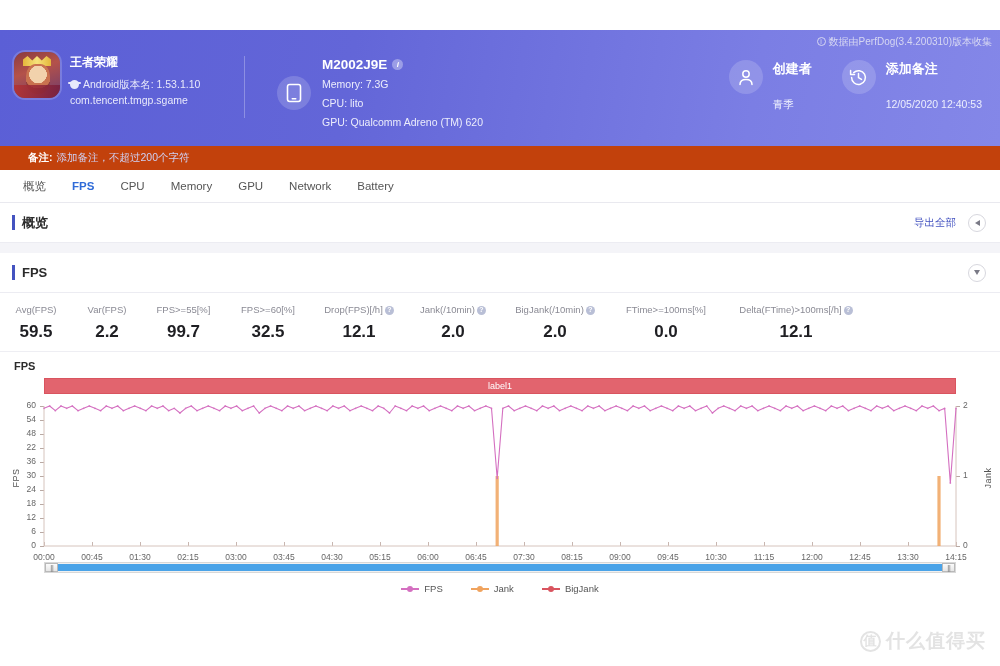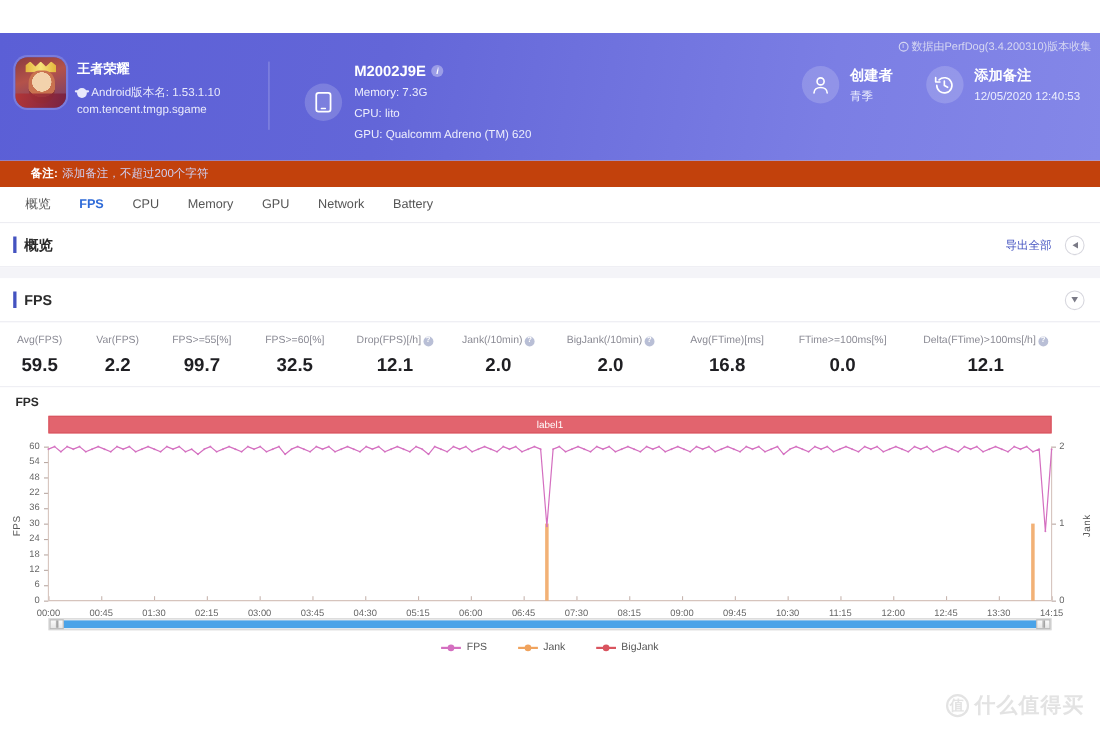--- a/index.html
+++ b/index.html
@@ -101,21 +101,21 @@
     font-size:8px; font-style:italic; font-weight:bold;
     margin-left:5px; color:#fff;
   }
   .dev-line { font-size:10.5px; color:#ecedfc; line-height:16px; margin-top:3px; }
 
   .meta-group { display:flex; align-items:flex-start; padding:30px 0 0 0; margin-left:auto; }
   .meta-item { display:flex; align-items:flex-start; margin-right:30px; }
   .meta-item:last-child { margin-right:18px; }
   .meta-txt { padding-left:10px; }
   .meta-label { font-size:13px; font-weight:bold; line-height:17px; }
-  .meta-value { font-size:10.5px; color:#eceefd; line-height:16px; margin-top:3px; white-space:nowrap; }
+  .meta-value { font-size:10.5px; color:#eceefd; line-height:16px; margin-top:19px; white-space:nowrap; }
 
   
   .note-bar {
     height:24px;
     background:#c2410c;
     display:flex; align-items:center;
     padding-left:28px;
     font-size:10.5px;
     color:#cfd0f3;
   }
@@ -385,24 +385,20 @@
     <div class="metric-label"><span>Drop(FPS)[/h]</span><span class="qmark">?</span></div>
     <div class="metric-value">12.1</div>
   </div>
   <div class="metric" style="width:92px">
     <div class="metric-label"><span>Jank(/10min)</span><span class="qmark">?</span></div>
     <div class="metric-value">2.0</div>
   </div>
   <div class="metric" style="width:112px">
     <div class="metric-label"><span>BigJank(/10min)</span><span class="qmark">?</span></div>
     <div class="metric-value">2.0</div>
-  </div>
-  <div class="metric" style="width:100px">
-    <div class="metric-label"><span>Avg(FTime)[ms]</span></div>
-    <div class="metric-value">16.8</div>
   </div>
   <div class="metric" style="width:110px">
     <div class="metric-label"><span>FTime&gt;=100ms[%]</span></div>
     <div class="metric-value">0.0</div>
   </div>
   <div class="metric" style="width:150px">
     <div class="metric-label"><span>Delta(FTime)&gt;100ms[/h]</span><span class="qmark">?</span></div>
     <div class="metric-value">12.1</div>
   </div>
 </div>

